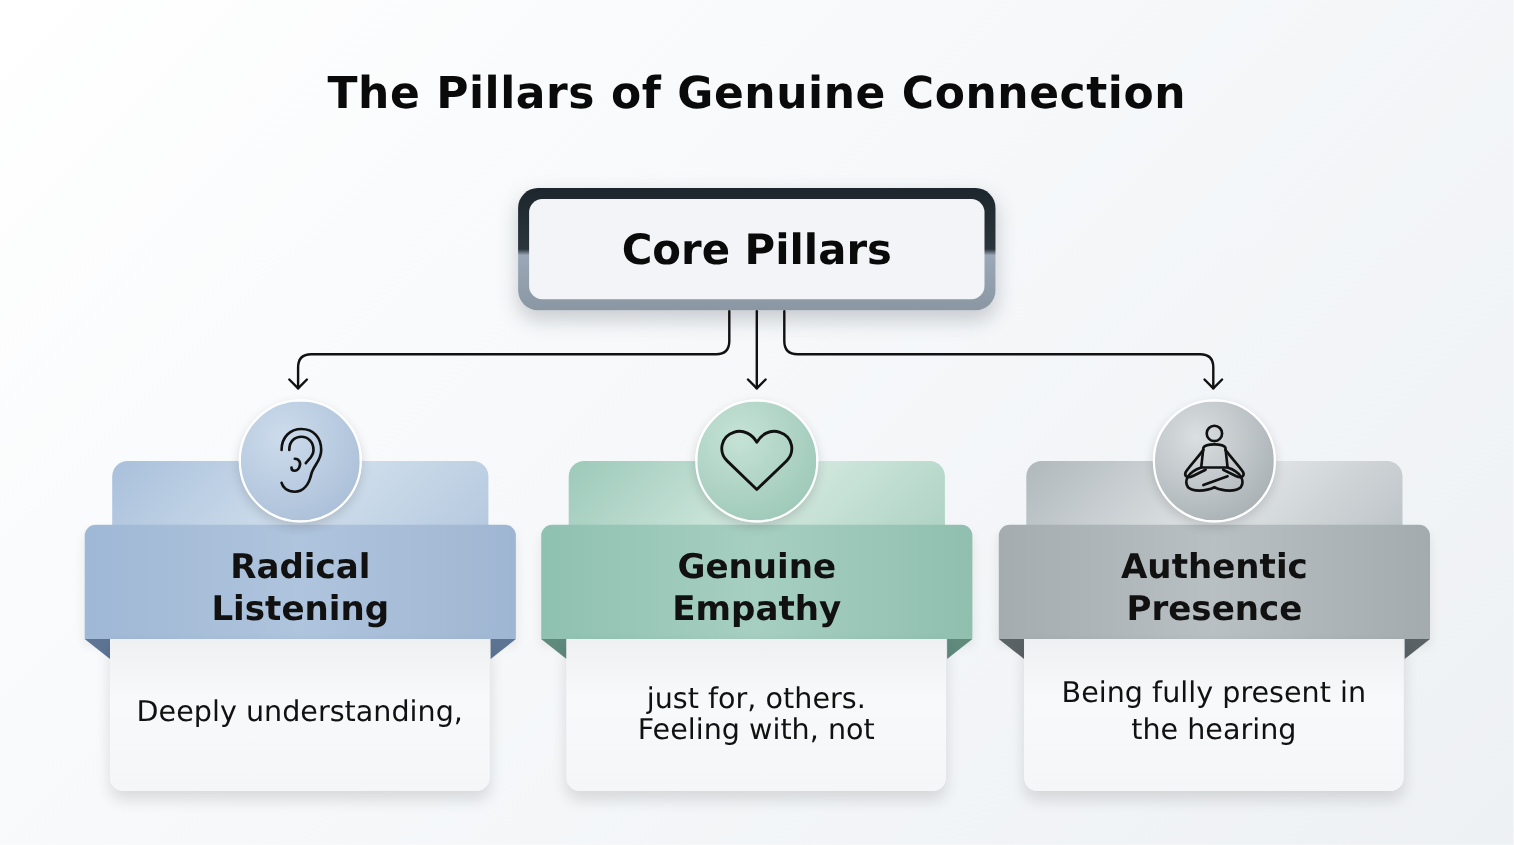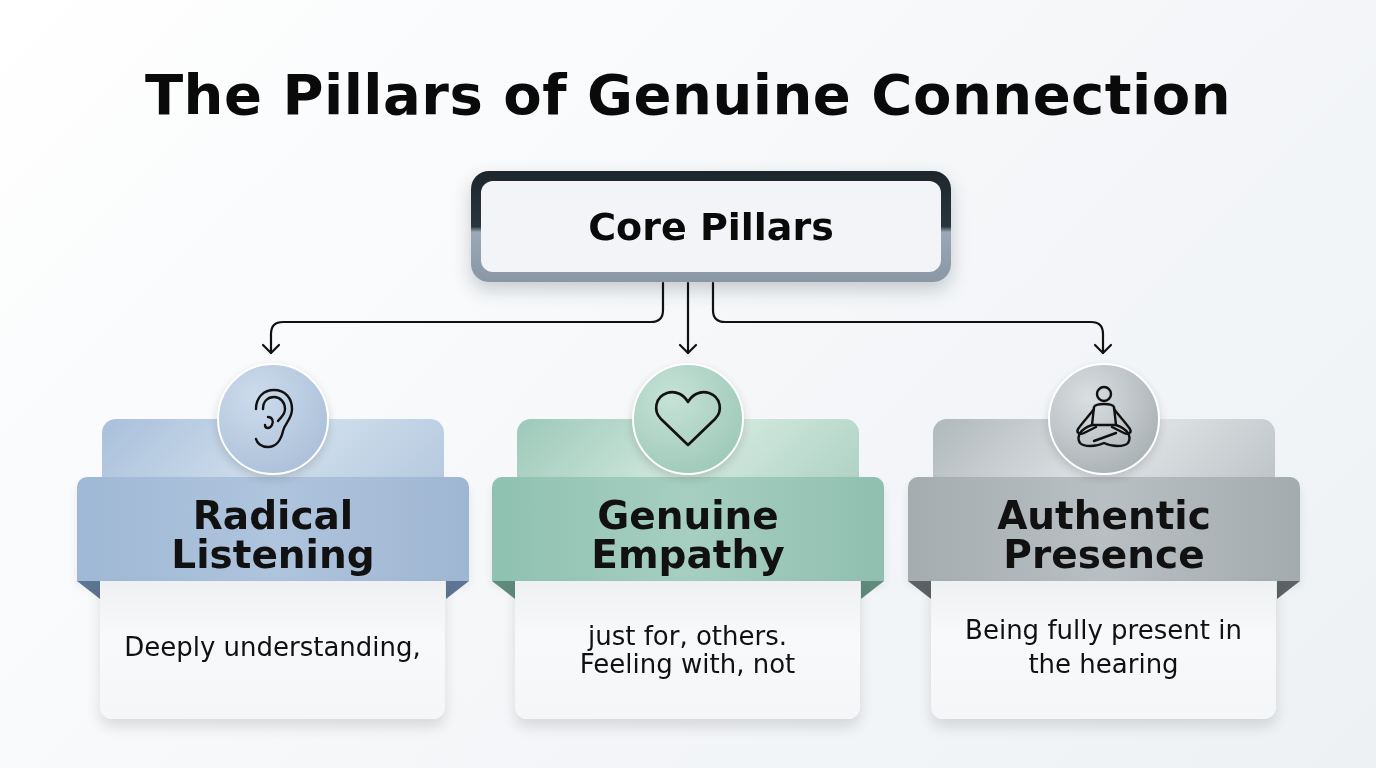--- a/index.html
+++ b/index.html
@@ -4,25 +4,25 @@
 <style>
   html, body { margin:0; padding:0; }
   body {
     width:1376px; height:768px; overflow:hidden; position:relative;
     background: linear-gradient(135deg, #ffffff 0%, #f6f8fa 45%, #eef1f4 100%);
     font-family: "Liberation Sans", "DejaVu Sans", sans-serif;
     color:#0d0d0d;
   }
   .title {
     position:absolute; left:0; top:62px; width:1376px; text-align:center;
-    font-size:56px; font-weight:bold; letter-spacing:0.5px; color:#0a0a0a;
+    font-size:40px; font-weight:bold; letter-spacing:0.5px; color:#0a0a0a;
     font-family: "DejaVu Sans", "Liberation Sans", sans-serif;
   }
   .core {
-    position:absolute; left:471px; top:171px; width:480px; height:111px;
+    position:absolute; left:471px; top:171px; width:434px; height:111px;
     border-radius:18px;
     background: linear-gradient(180deg, #1d262d 0%, #2b353c 50%, #9aa8b7 55%, #8a97a3 100%);
     box-shadow: 0 8px 18px rgba(60,70,80,0.25);
   }
   .core-inner {
     position:absolute; left:10px; top:10px; right:10px; bottom:10px;
     border-radius:12px; background:#f2f4f7;
     display:flex; align-items:center; justify-content:center;
   }
   .core-label { font-size:38px; font-weight:bold; color:#0a0a0a;
@@ -46,21 +46,21 @@
   }
   .card .fold-l { left:0; border-left:23px solid transparent; border-top-color:inherit; }
   .card .fold-r { right:0; border-right:23px solid transparent; }
   .card .lower {
     position:absolute; left:23px; top:221px; width:345px; height:138px;
     border-radius:0 0 12px 12px;
     background: linear-gradient(180deg, #eef0f2 0%, #f8f9fa 40%, #f4f6f8 100%);
     box-shadow: 0 8px 14px rgba(0,0,0,0.12);
     display:flex; flex-direction:column; align-items:center; justify-content:center;
   }
-  .card .heading { font-size:39px; font-weight:bold; line-height:39px; text-align:center; color:#111;
+  .card .heading { font-size:31px; font-weight:bold; line-height:39px; text-align:center; color:#111;
     font-family: "DejaVu Sans", "Liberation Sans", sans-serif; margin-top:12px; }
   .card .desc { font-size:26px; line-height:34px; text-align:center; color:#111;
     font-family: "DejaVu Sans", "Liberation Sans", sans-serif; margin-top:-6px; }
   .card .icon-circle {
     position:absolute; left:140px; top:3px; width:108px; height:108px; border-radius:50%;
     border:2px solid #ffffff; box-shadow: 0 4px 10px rgba(0,0,0,0.15);
     display:flex; align-items:center; justify-content:center; z-index:3;
   }
 
   .blue .upper { background: linear-gradient(135deg, #a9c0db 0%, #cfdeec 45%, #a9bfd8 100%); }

